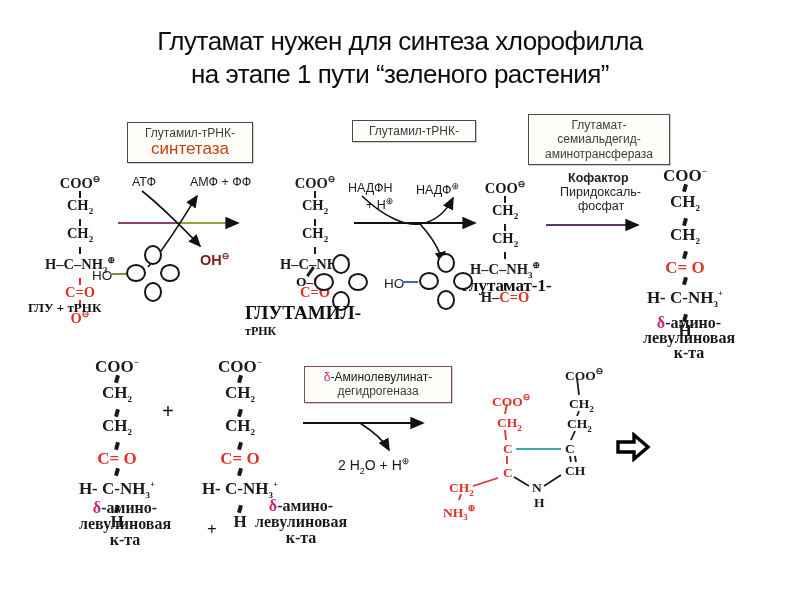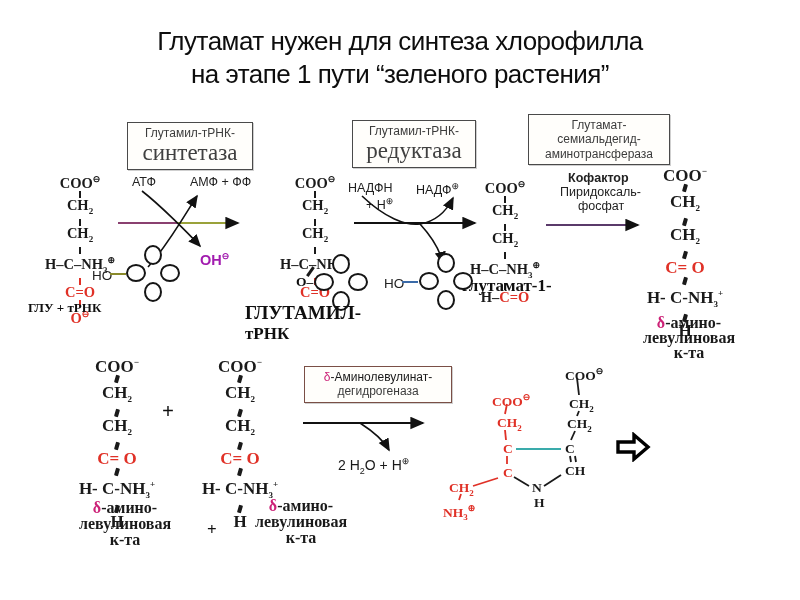--- a/index.html
+++ b/index.html
@@ -7,21 +7,21 @@
        font-family:"Liberation Sans",sans-serif;color:#1a1a1a;}
   .stage{position:absolute;left:0;top:0;width:800px;height:513px;background:#fff;}
   .title{position:absolute;top:25px;left:0;width:100%;text-align:center;
          font-size:26px;line-height:1.25;color:#0d0d0d;letter-spacing:-0.5px;}
   .diagram{position:absolute;left:10px;top:108px;width:782px;height:478px;background:#fff;}
   .abs{position:absolute;}
   
   .ezbox{position:absolute;border:1.5px solid #4a4a4a;background:#fffefb;
          text-align:center;padding:3px 5px;box-shadow:1px 1px 0 #cfcfcf;}
   .ez-s{display:block;font-size:12px;line-height:1.2;color:#3c3c3c;white-space:nowrap;}
-  .ez-b{display:block;font-family:Liberation Serif, serif;font-size:23px;line-height:1.1;color:#404040;white-space:nowrap;}
+  .ez-b{display:block;font-family:Liberation Sans, sans-serif;font-size:17px;line-height:1.1;color:#c2410c;white-space:nowrap;}
   .ezbox.maroon{border-color:#7a4f46;}
   
   .struct{position:absolute;text-align:center;}
   .sline{font-family:"Liberation Serif",serif;font-weight:bold;font-size:14.5px;
          line-height:13px;white-space:nowrap;}
   .struct sup,.slabel sup,.atom sup,.rxn sup{font-size:9px;}
   .struct sub,.atom sub,.rxn sub{font-size:9px;}
   .bond{width:2px;height:7px;background:#1a1a1a;margin:1px auto;}
   .dashed .sline{font-size:17px;line-height:15px;}
   .dashed .bond{width:4px;height:8px;transform:rotate(16deg);margin:1.5px auto;border-radius:1px;}
@@ -47,21 +47,20 @@
 
   <div class="diagram">
 
     <div class="ezbox" style="left:117px;top:14px;width:114px;">
       <span class="ez-s">Глутамил-тРНК-</span>
       <span class="ez-b">синтетаза</span>
     </div>
 
     <div class="ezbox" style="left:342px;top:12px;width:112px;">
       <span class="ez-s">Глутамил-тРНК-</span>
-      <span class="ez-b">редуктаза</span>
     </div>
 
     <div class="ezbox maroon" style="left:294px;top:258px;width:136px;">
       <span class="ez-s"><span style="color:#cc2277">δ</span><span style="color:#1a1a1a">-Аминолевулинат-</span></span>
       <span class="ez-s">дегидрогеназа</span>
     </div>
 
     <div class="ezbox" style="left:518px;top:6px;width:130px;">
       <span class="ez-s">Глутамат-</span>
       <span class="ez-s">семиальдегид-</span>
@@ -99,21 +98,21 @@
 
     <svg class="abs" style="left:303px;top:145px;" width="56" height="60" viewBox="0 0 56 60">
       <g stroke="#151515" stroke-width="2" fill="#fff">
         <ellipse cx="28" cy="11" rx="8" ry="9"></ellipse>
         <ellipse cx="11" cy="29" rx="9" ry="8"></ellipse>
         <ellipse cx="45" cy="29" rx="9" ry="8"></ellipse>
         <ellipse cx="28" cy="48" rx="8" ry="9"></ellipse>
       </g>
     </svg>
     <div class="slabel" style="left:235px;top:194px;font-size:19px;">ГЛУТАМИЛ-</div>
-    <div class="slabel" style="left:235px;top:216px;font-size:17px;">тРНК</div>
+    <div class="slabel" style="left:235px;top:216px;font-size:12px;">тРНК</div>
 
     <div class="struct" style="left:435px;top:70px;width:120px;">
         <div class="sline"><span style="color:#1a1a1a">COO<sup>⊖</sup></span></div>
         <div class="bond"></div>
         <div class="sline"><span style="color:#1a1a1a">CH<sub>2</sub></span></div>
         <div class="bond"></div>
         <div class="sline"><span style="color:#1a1a1a">CH<sub>2</sub></span></div>
         <div class="bond"></div>
         <div class="sline"><span style="color:#1a1a1a">H–C–NH<sub>3</sub><sup>⊕</sup></span></div>
         <div class="bond"></div>
@@ -147,21 +146,21 @@
               <path d="M0,0 L8,3.5 L0,7 z" fill="#111"></path>
             </marker>
           </defs>
         <line x1="28" y1="58" x2="88" y2="58" stroke="#8a4070" stroke-width="1.8"></line>
         <line x1="88" y1="58" x2="148" y2="58" stroke="#9aa23a" stroke-width="1.8" marker-end="url(#ah1)"></line>
         <path d="M52,26 C70,40 98,68 110,81" fill="none" stroke="#111" stroke-width="1.6" marker-end="url(#ah1)"></path>
         <path d="M58,102 C78,80 96,48 107,31" fill="none" stroke="#111" stroke-width="1.6" marker-end="url(#ah1)"></path>
       </svg>
       <span class="rxn-t" style="left:42px;top:10px;">АТФ</span>
       <span class="rxn-t" style="left:100px;top:10px;">АМФ + ФФ</span>
-      <span class="rxn-t" style="left:110px;top:86px;font-size:14.5px;font-weight:bold;"><span style="color:#a21caf">OH<sup>⊖</sup></span></span>
+      <span class="rxn-t" style="left:110px;top:86px;font-size:14.5px;font-weight:bold;"><span style="color:#7f1d1d">OH<sup>⊖</sup></span></span>
       <span class="rxn-t" style="left:2px;top:103px;font-size:13.5px;">HO</span>
       <svg style="position:absolute;left:20px;top:107px;" width="16" height="4">
           <line x1="0" y1="2" x2="16" y2="2" stroke="#8a8a2a" stroke-width="2"></line>
         </svg>
       <svg style="position:absolute;left:35px;top:79px;" width="56" height="60" viewBox="0 0 56 60">
         <g stroke="#151515" stroke-width="2" fill="#fff">
           <ellipse cx="28" cy="11" rx="8" ry="9"></ellipse>
           <ellipse cx="11" cy="29" rx="9" ry="8"></ellipse>
           <ellipse cx="45" cy="29" rx="9" ry="8"></ellipse>
           <ellipse cx="28" cy="48" rx="8" ry="9"></ellipse>

